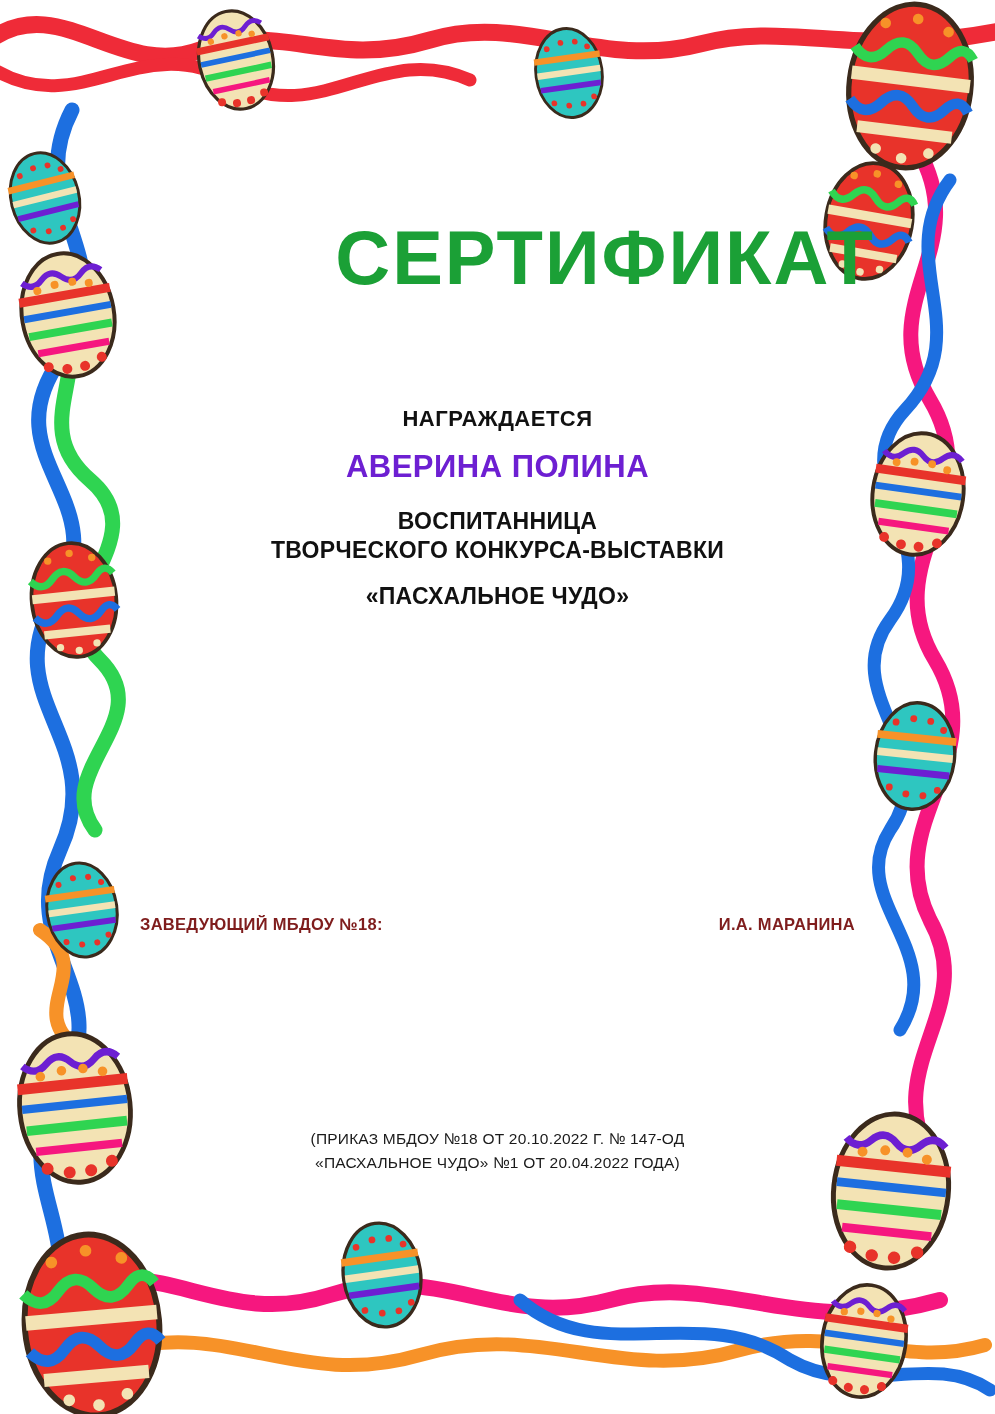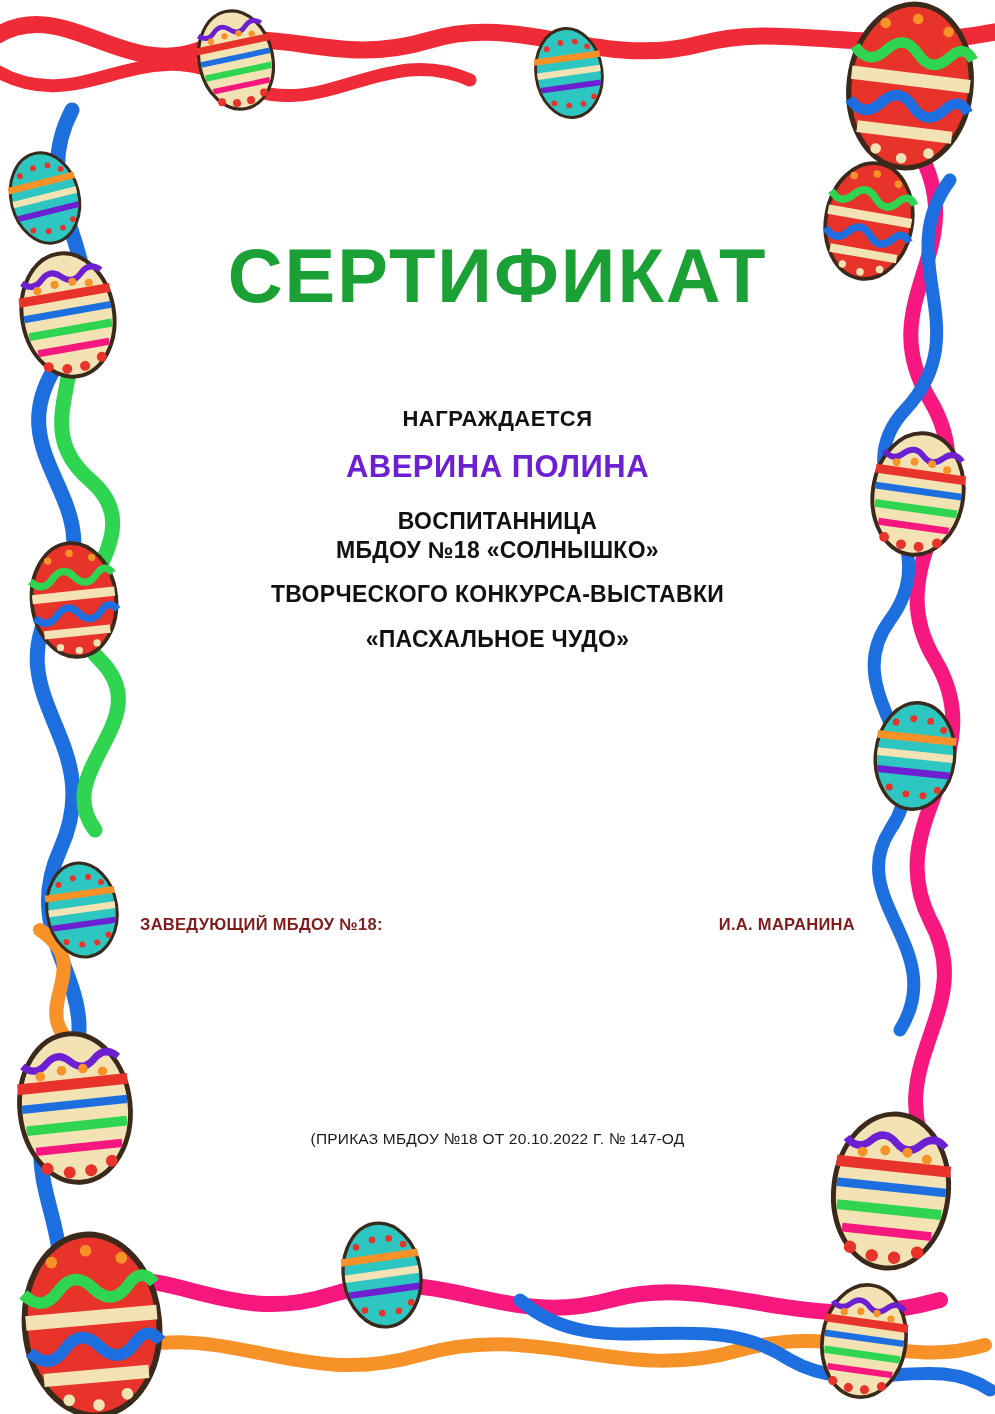--- a/index.html
+++ b/index.html
@@ -32,24 +32,24 @@
   .content {
     position: absolute;
     left: 120px;
     top: 0;
     width: 755px;
     height: 1414px;
   }
 
   .cert-title {
     position: absolute;
-    top: 238px;
-    left: 0;
-    width: 755px;
-    text-align: center;
+    top: 220px;
+    left: 0;
+    width: 755px;
+    text-align: right;
     font-size: 76px;
     font-weight: bold;
     letter-spacing: 2px;
     color: #1ba036;
     line-height: 1;
   }
 
   .awarded-block {
     position: absolute;
     top: 405px;
@@ -230,28 +230,28 @@
   </svg>
 
   <div class="content">
 
     <div class="cert-title">СЕРТИФИКАТ</div>
 
     <div class="awarded-block">
       <div class="line l-awarded">НАГРАЖДАЕТСЯ</div>
       <div class="line l-name">АВЕРИНА ПОЛИНА</div>
       <div class="line l-role">ВОСПИТАННИЦА</div>
-      <div class="line l-org">МБДОУ №18 «СОЛНЫШКО»</div>
       <div class="line l-contest">ТВОРЧЕСКОГО КОНКУРСА-ВЫСТАВКИ</div>
       <div class="line l-contest-name">«ПАСХАЛЬНОЕ ЧУДО»</div>
     </div>
 
     <div class="signature-row">
       <div class="sig-label">ЗАВЕДУЮЩИЙ МБДОУ №18:</div>
       <div class="sig-person">И.А. МАРАНИНА</div>
     </div>
 
     <div class="footnote">
       <div>(ПРИКАЗ МБДОУ №18 ОТ 20.10.2022 Г. № 147-ОД</div>
+      <div>«ПАСХАЛЬНОЕ ЧУДО» №1 ОТ 20.04.2022 ГОДА)</div>
     </div>
 
   </div>
 </div>
 
 </body></html>

